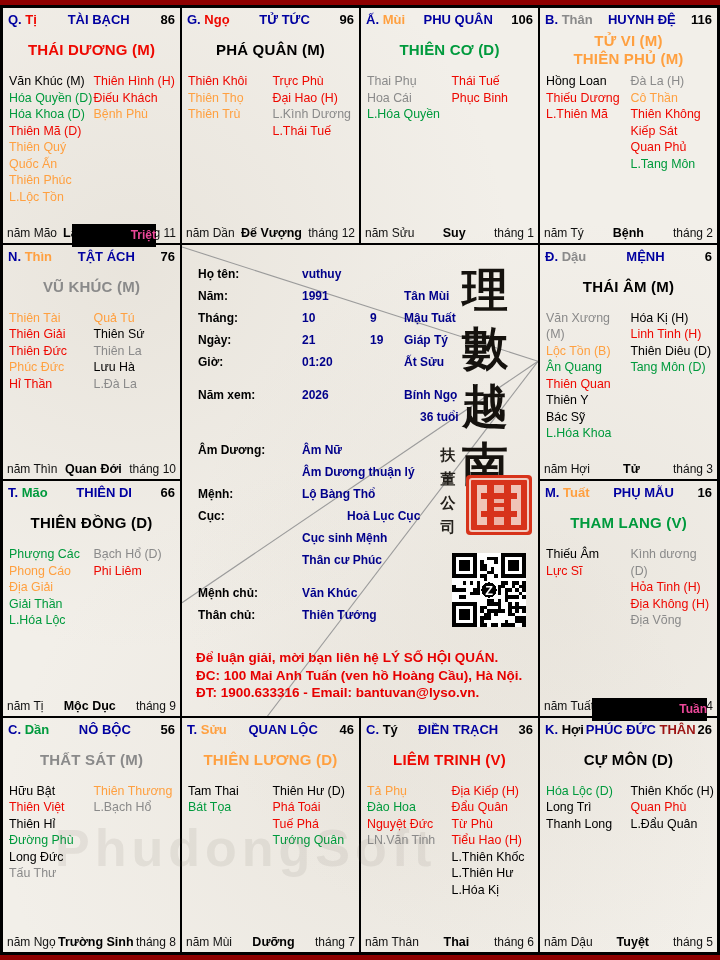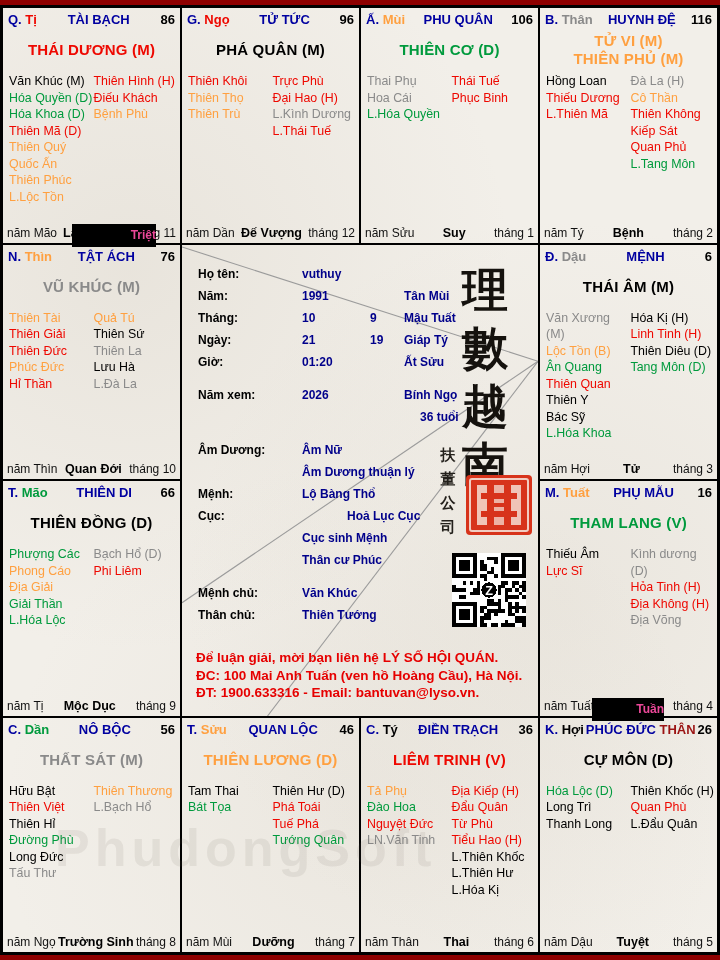--- a/index.html
+++ b/index.html
@@ -42,21 +42,21 @@
   #calli{position:absolute;left:272px;top:16px;width:62px;text-align:center;z-index:3;}
   .cchar{font-family:"DejaVu Serif",serif;font-size:46px;line-height:58px;color:#15120e;font-weight:bold;}
   #calli-side{position:absolute;left:256px;top:198px;width:20px;text-align:center;z-index:3;}
   .schar{font-family:"DejaVu Serif",serif;font-size:15px;line-height:24px;color:#23201b;font-weight:bold;}
   #seal{position:absolute;left:282px;top:228px;z-index:4;}
   #qr{position:absolute;left:270px;top:308px;z-index:4;}
   
   .badge{position:absolute;background:#000;color:#ec4899;font-weight:bold;font-size:12px;
          text-align:right;line-height:23px;height:23px;z-index:8;}
   #badge-triet{left:72px;top:224px;width:84px;}
-  #badge-tuan{left:592px;top:698px;width:72px;}
+  #badge-tuan{left:592px;top:698px;width:72px;padding-left:43px;}
   #watermark{position:absolute;left:55px;top:818px;font-size:52px;font-weight:bold;letter-spacing:5px;
              color:rgba(110,98,85,.10);z-index:1;white-space:nowrap;}
 </style>
 </head>
 <body>
 
 <div id="page">
   <div class="redbar" id="topbar"></div>
   <div class="redbar" id="botbar"></div>
 

